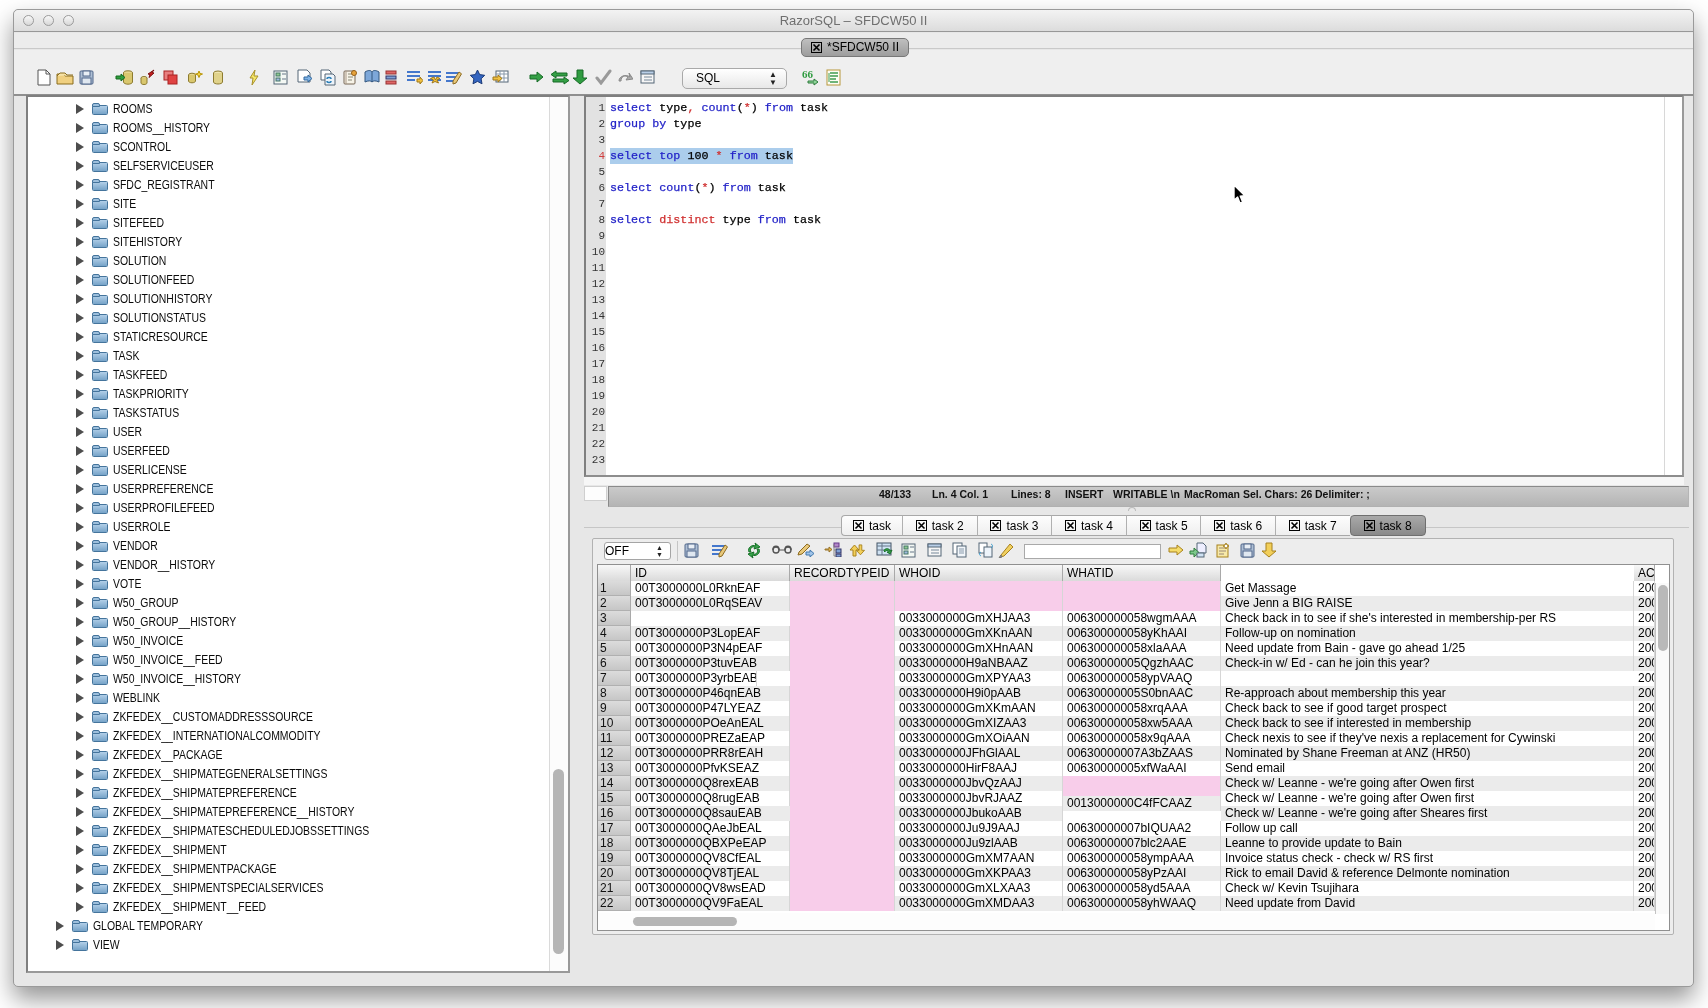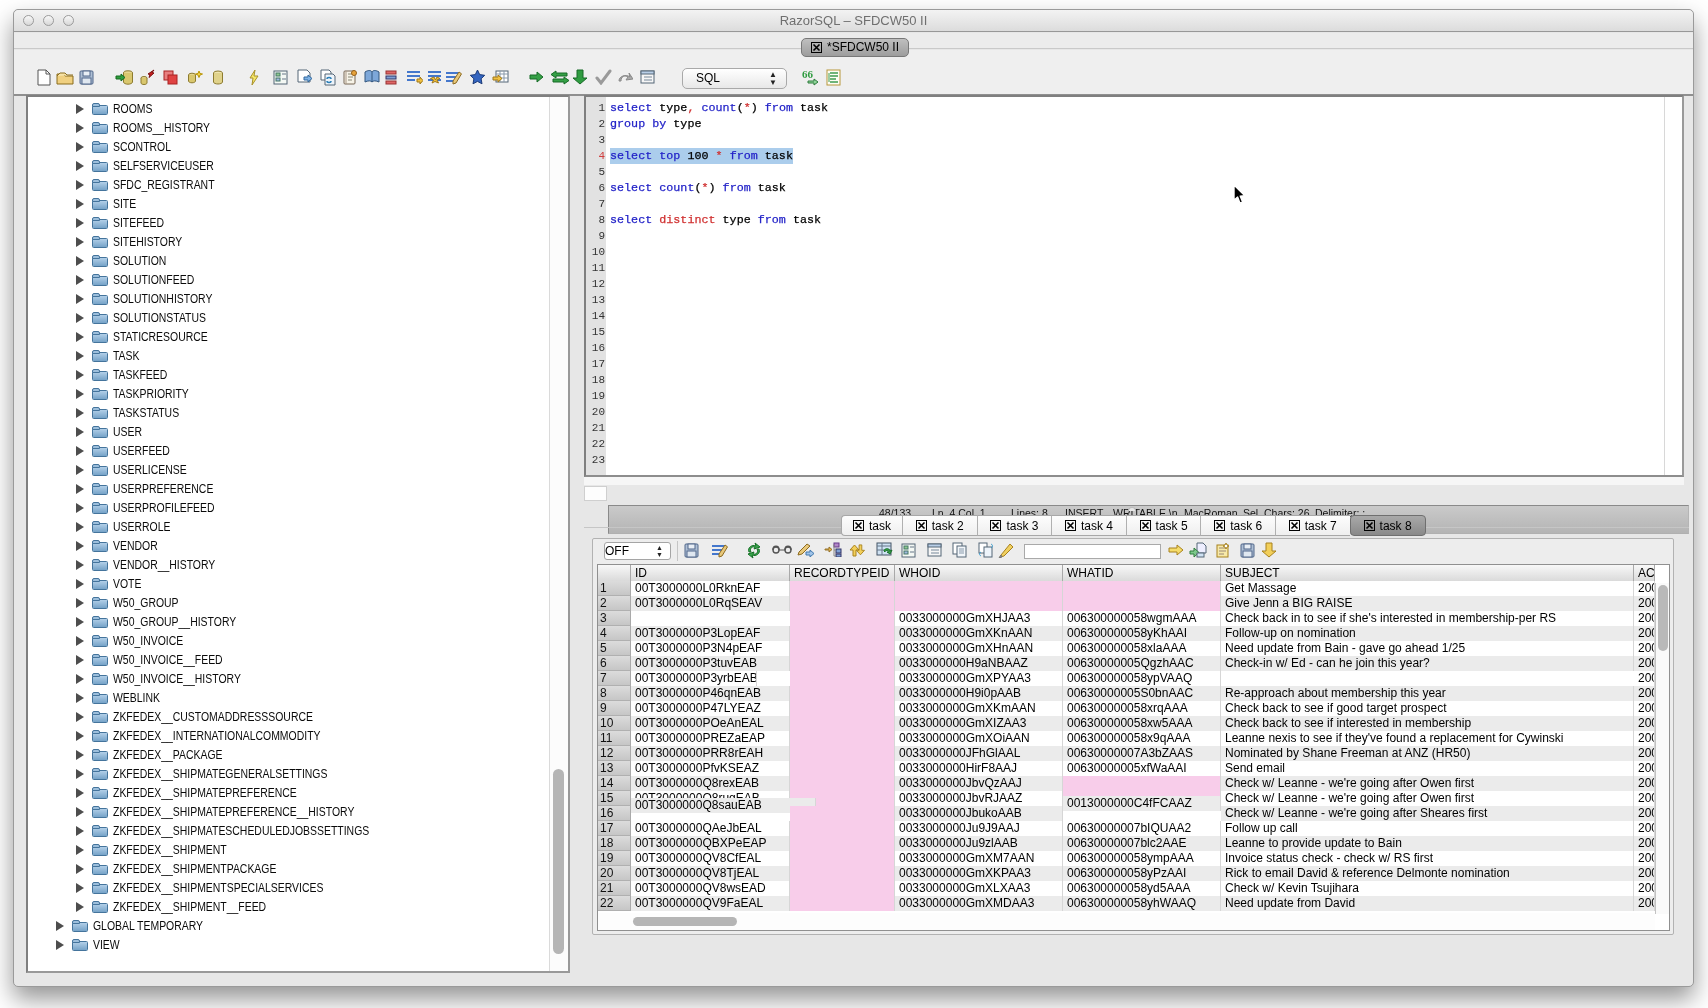--- a/index.html
+++ b/index.html
@@ -40,22 +40,22 @@
 #treethumb{position:absolute;left:3px;width:11px;border-radius:6px;background:#b5b5b5;}
 #editor{position:absolute;left:570px;top:85px;width:1100px;height:382px;
  background:#fff;border:2px solid;border-color:#7f7f7f #999 #8d8d8d #7f7f7f;overflow:hidden;}
 #gutter{position:absolute;left:0;top:0;width:20px;height:100%;background:#e2e2e2;}
 .lnum{position:absolute;left:0;width:19px;text-align:right;
  font-family:"Liberation Mono",monospace;font-size:11px;color:#333;line-height:16px;}
 .cline{position:absolute;left:24px;-webkit-text-stroke:0.25px;font-family:"Liberation Mono",monospace;
  font-size:11.7px;line-height:16px;white-space:pre;letter-spacing:0.02px;}
 .kw{color:#2323c8;} .op{color:#d03030;}
 #seline{position:absolute;left:24px;background:#abcdec;height:16px;}
-#edstatus{position:absolute;left:594px;top:495px;width:1081px;height:29px;
- background:linear-gradient(#cacaca,#b4b4b4);border:1px solid #8a8a8a;border-right-color:#b5b5b5;border-bottom-color:#b0b0b0;}
+#edstatus{position:absolute;left:594px;top:476px;width:1081px;height:21px;
+ background:linear-gradient(#cacaca,#b4b4b4);border:1px solid #8a8a8a;border-right-color:#b5b5b5;border-bottom-color:#b0b0b0;font-weight:bold;}
 #edcorner{position:absolute;left:570px;top:476px;width:23px;height:15px;background:#fdfdfd;border:1px solid #cfcfcf;}
 .est{position:absolute;top:1px;font-size:10.5px;color:#111;line-height:13px;white-space:pre;}
 #dimple{position:absolute;left:1114px;top:497px;width:8px;height:4px;border-radius:4px 4px 0 0;
  border:1px solid #bbb;border-bottom:none;background:#e9e9e9;}
 #tasktabs{position:absolute;left:827px;top:505px;height:21px;}
 .ttab{position:absolute;top:0;height:21px;background:linear-gradient(#fdfdfd,#efefef);
  border-top:1px solid #a8a8a8;border-bottom:1px solid #a8a8a8;
  font-size:12px;color:#000;line-height:20px;text-align:center;}
 .tsep{border-left:1px solid #b0b0b0;}
 .ttab.first{border-left:1px solid #a8a8a8;border-radius:4px 0 0 4px;}
@@ -763,21 +763,20 @@
             <path d="M4 1h6v8h4l-7 6-7-6h4z" fill="#f2cf5a" stroke="#a8821e"></path>
           </svg></div>
         <div id="searchf"></div>
       </div>
       <div id="rtable">
         <div class="hcell" style="left:0px;width:33px;"></div>
         <div class="hcell" style="left:33px;width:159px;">ID</div>
         <div class="hcell" style="left:192px;width:105px;">RECORDTYPEID</div>
         <div class="hcell" style="left:297px;width:168px;">WHOID</div>
         <div class="hcell" style="left:465px;width:158px;">WHATID</div>
-        <div class="hcell" style="left:623px;width:413px;">SUBJECT</div>
         <div class="hcell" style="left:1036px;width:21px;">AC</div>
         <div class="rnum" style="top:16px;">1</div>
         <div class="cell odd" style="left:33px;top:16px;width:159px;">00T3000000L0RknEAF</div>
         <div class="cell pink" style="left:192px;top:16px;width:105px;"></div>
         <div class="cell pink" style="left:297px;top:16px;width:168px;"></div>
         <div class="cell pink" style="left:465px;top:16px;width:158px;"></div>
         <div class="cell odd" style="left:623px;top:16px;width:413px;"><span class="sq">Get Massage</span></div>
         <div class="cell odd" style="left:1036px;top:16px;width:21px;">200(</div>
         <div class="rnum" style="top:31px;">2</div>
         <div class="cell even" style="left:33px;top:31px;width:159px;">00T3000000L0RqSEAV</div>
@@ -840,21 +839,21 @@
         <div class="cell pink" style="left:192px;top:151px;width:105px;"></div>
         <div class="cell even" style="left:297px;top:151px;width:168px;">0033000000GmXIZAA3</div>
         <div class="cell even" style="left:465px;top:151px;width:158px;">006300000058xw5AAA</div>
         <div class="cell even" style="left:623px;top:151px;width:413px;"><span class="sq">Check back to see if interested in membership</span></div>
         <div class="cell even" style="left:1036px;top:151px;width:21px;">200(</div>
         <div class="rnum" style="top:166px;">11</div>
         <div class="cell odd" style="left:33px;top:166px;width:159px;">00T3000000PREZaEAP</div>
         <div class="cell pink" style="left:192px;top:166px;width:105px;"></div>
         <div class="cell odd" style="left:297px;top:166px;width:168px;">0033000000GmXOiAAN</div>
         <div class="cell odd" style="left:465px;top:166px;width:158px;">006300000058x9qAAA</div>
-        <div class="cell odd" style="left:623px;top:166px;width:413px;"><span class="sq">Leanne nexis to see if they've found a replacement for Cywinski</span></div>
+        <div class="cell odd" style="left:623px;top:166px;width:413px;"><span class="sq">Check nexis to see if they've nexis a replacement for Cywinski</span></div>
         <div class="cell odd" style="left:1036px;top:166px;width:21px;">200(</div>
         <div class="rnum" style="top:181px;">12</div>
         <div class="cell even" style="left:33px;top:181px;width:159px;">00T3000000PRR8rEAH</div>
         <div class="cell pink" style="left:192px;top:181px;width:105px;"></div>
         <div class="cell even" style="left:297px;top:181px;width:168px;">0033000000JFhGlAAL</div>
         <div class="cell even" style="left:465px;top:181px;width:158px;">00630000007A3bZAAS</div>
         <div class="cell even" style="left:623px;top:181px;width:413px;"><span class="sq">Nominated by Shane Freeman at ANZ (HR50)</span></div>
         <div class="cell even" style="left:1036px;top:181px;width:21px;">200(</div>
         <div class="rnum" style="top:196px;">13</div>
         <div class="cell odd" style="left:33px;top:196px;width:159px;">00T3000000PfvKSEAZ</div>
@@ -871,21 +870,21 @@
         <div class="cell even" style="left:623px;top:211px;width:413px;"><span class="sq">Check w/ Leanne - we're going after Owen first</span></div>
         <div class="cell even" style="left:1036px;top:211px;width:21px;">200(</div>
         <div class="rnum" style="top:226px;">15</div>
         <div class="cell odd" style="left:33px;top:226px;width:159px;">00T3000000Q8rugEAB</div>
         <div class="cell pink" style="left:192px;top:226px;width:105px;"></div>
         <div class="cell odd" style="left:297px;top:226px;width:168px;">0033000000JbvRJAAZ</div>
         <div class="cell pink" style="left:465px;top:226px;width:158px;"></div>
         <div class="cell odd" style="left:623px;top:226px;width:413px;"><span class="sq">Check w/ Leanne - we're going after Owen first</span></div>
         <div class="cell odd" style="left:1036px;top:226px;width:21px;">200(</div>
         <div class="rnum" style="top:241px;">16</div>
-        <div class="cell even" style="left:33px;top:233px;width:185px;">00T3000000Q8sauEAB</div>
+        <div class="cell even" style="left:33px;top:241px;width:185px;">00T3000000Q8sauEAB</div>
         <div class="cell pink" style="left:192px;top:241px;width:105px;"></div>
         <div class="cell even" style="left:297px;top:241px;width:168px;">0033000000JbukoAAB</div>
         <div class="cell even" style="left:465px;top:231px;width:158px;">0013000000C4fFCAAZ</div>
         <div class="cell even" style="left:623px;top:241px;width:413px;"><span class="sq">Check w/ Leanne - we're going after Sheares first</span></div>
         <div class="cell even" style="left:1036px;top:241px;width:21px;">200(</div>
         <div class="rnum" style="top:256px;">17</div>
         <div class="cell odd" style="left:33px;top:256px;width:159px;">00T3000000QAeJbEAL</div>
         <div class="cell pink" style="left:192px;top:256px;width:105px;"></div>
         <div class="cell odd" style="left:297px;top:256px;width:168px;">0033000000Ju9J9AAJ</div>
         <div class="cell odd" style="left:465px;top:256px;width:158px;">00630000007bIQUAA2</div>

